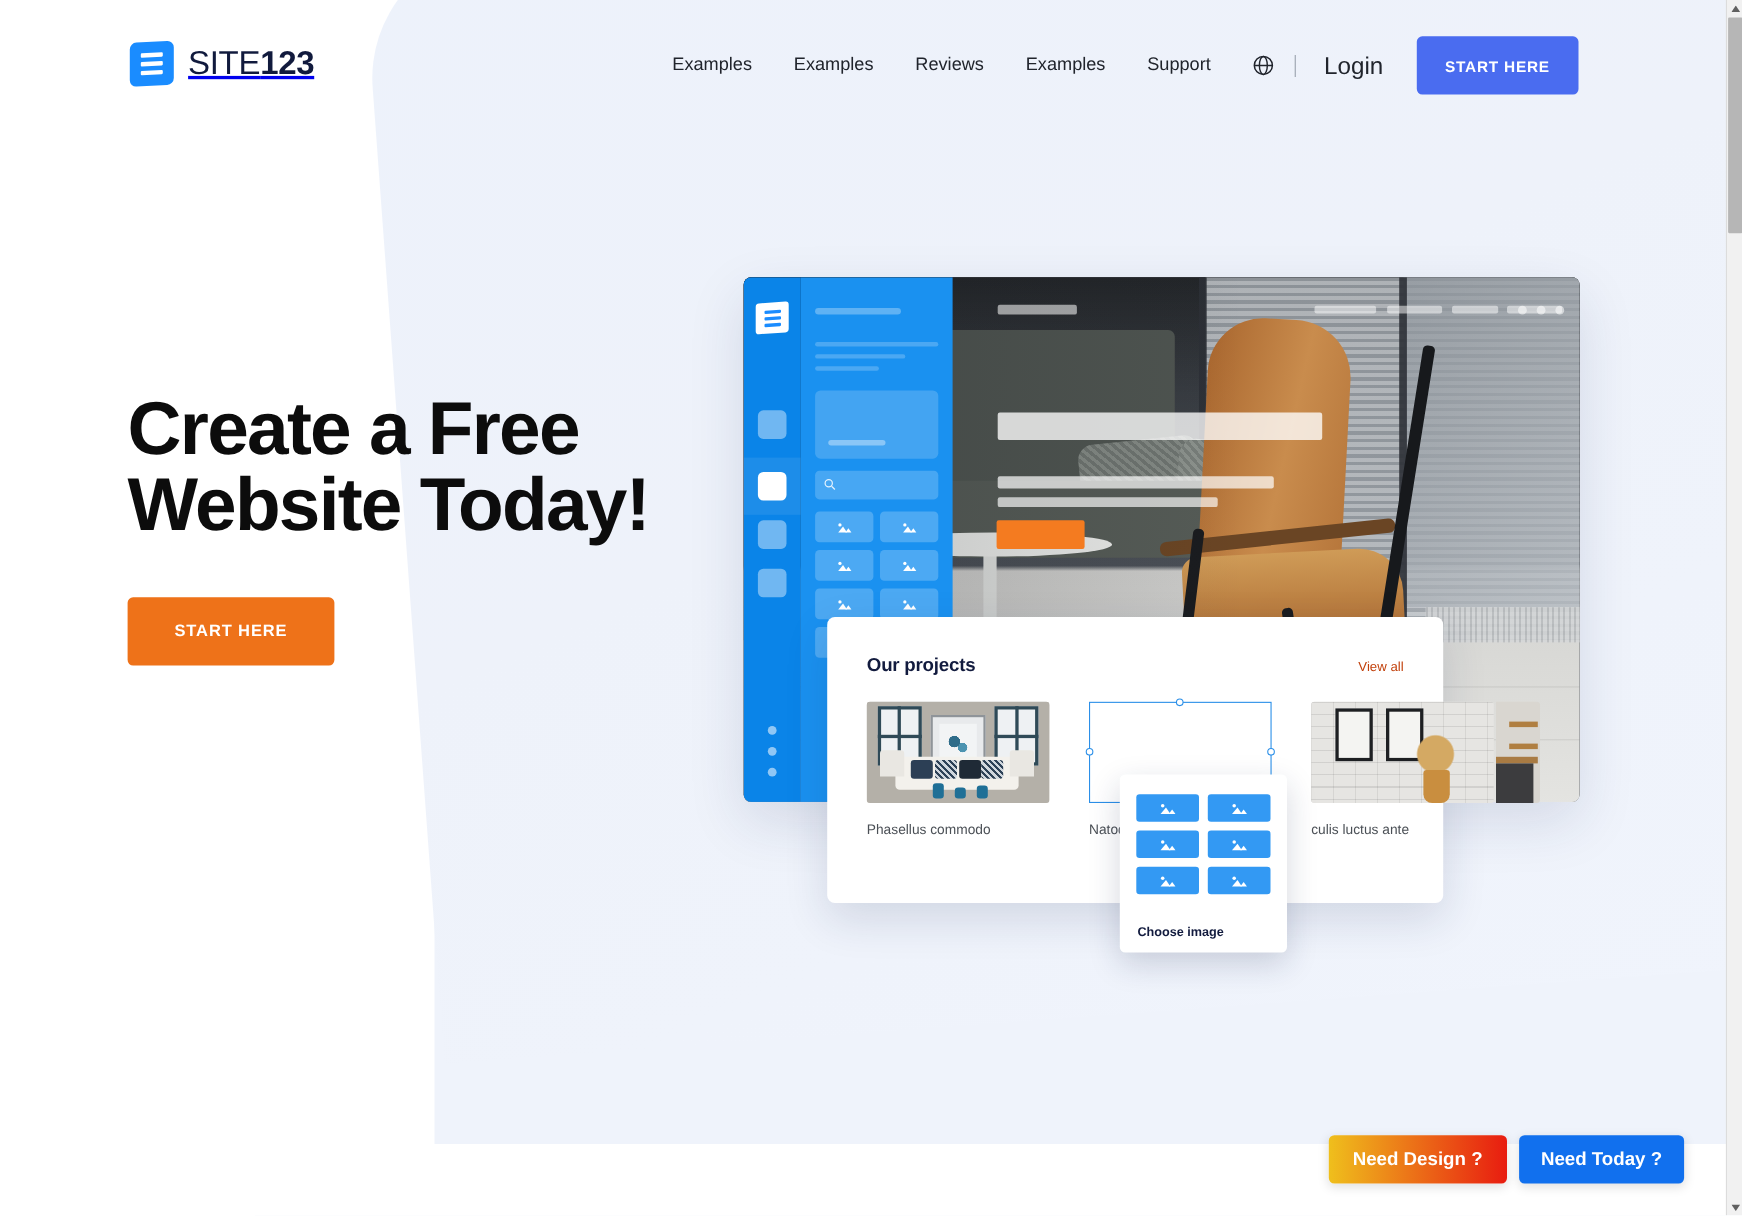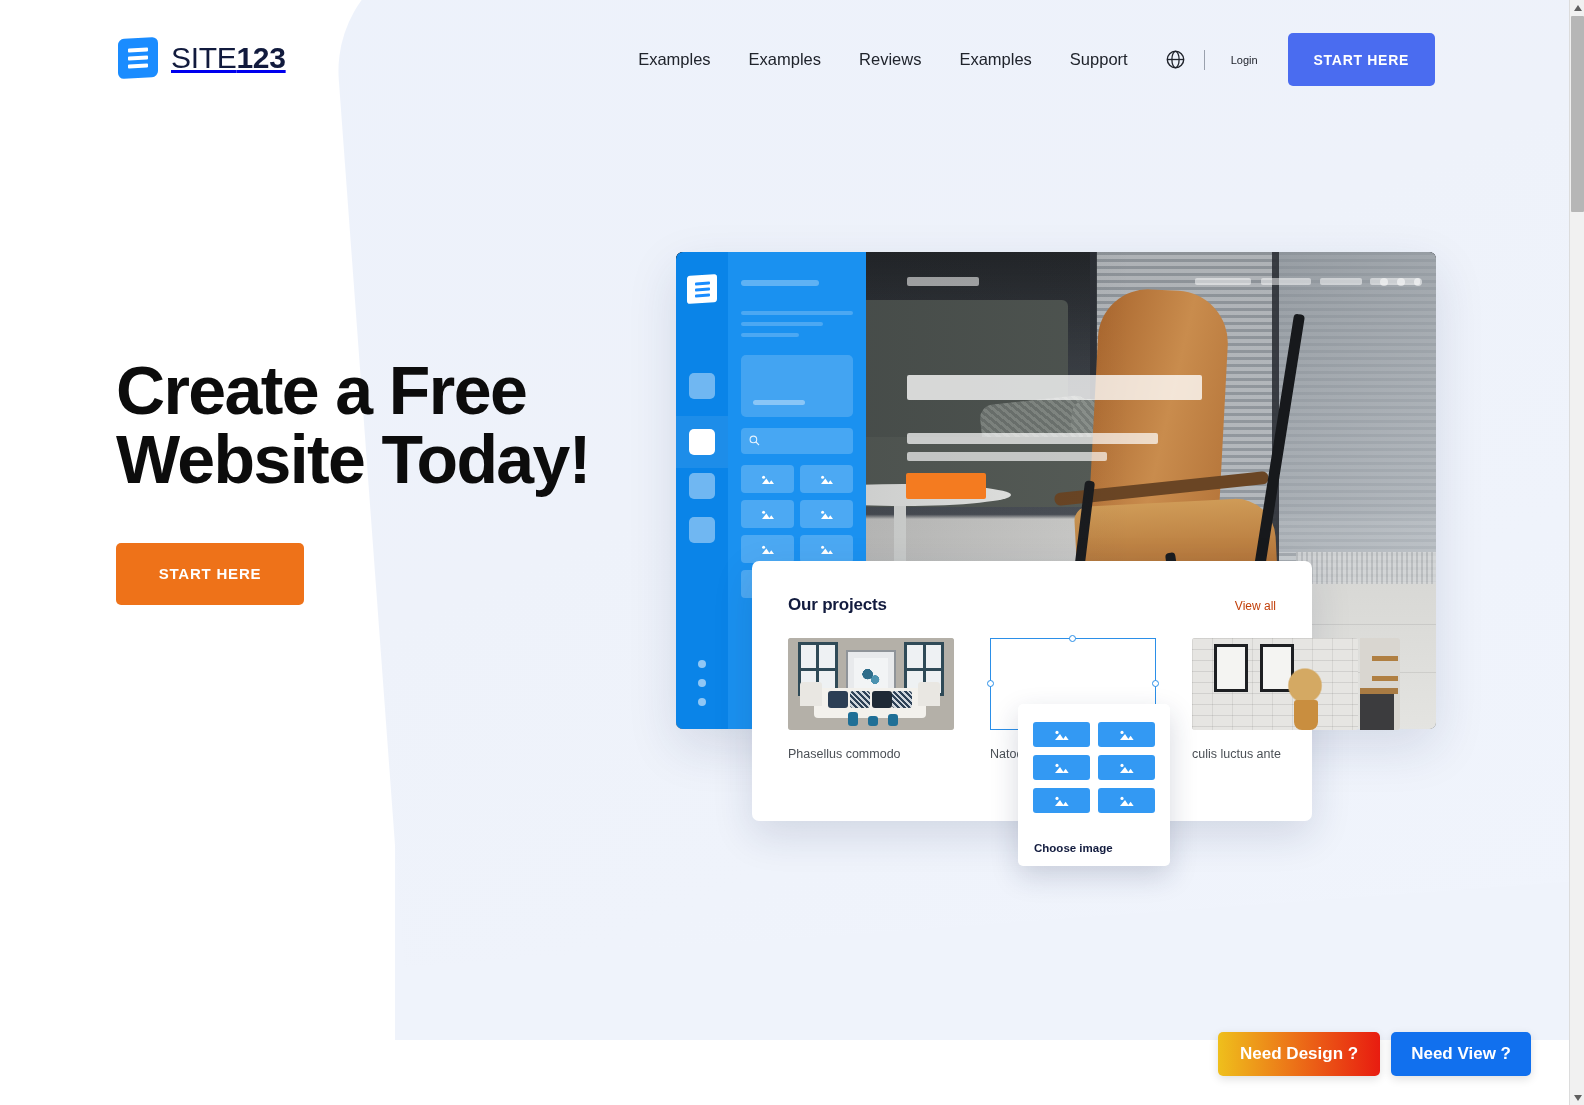--- a/index.html
+++ b/index.html
@@ -74,21 +74,21 @@
     white-space: nowrap;
   }
   .globe {
     margin: 0 10px 0 18px;
     width: 21px; height: 21px; display:block;
   }
   .divider {
     width: 1px; height: 20px; background: #9aa1ad; margin: 0 8px;
   }
   .login {
-    font-size: 11px; color: #20242c; text-decoration:none;
+    font-size: 22px; color: #20242c; text-decoration:none;
     padding: 0 18px; white-space: nowrap; text-align: center;
   }
   .cta-blue {
     margin-left: 12px;
     background: #4a6cf0;
     color: #fff;
     border: none;
     border-radius: 5px;
     font-size: 14px; font-weight: 700;
     letter-spacing: 0.7px;
@@ -697,21 +697,21 @@
             <path d="M2 11 L7 5 L11 11 Z" fill="#fff"></path>
             <path d="M9.5 11 L12.6 6.8 L15.6 11 Z" fill="#fff"></path>
           </svg>
         </div>
     </div>
     <div class="popup-label">Choose image</div>
   </div>
 
   <div class="help-row">
     <button class="btn-design">Need Design ?</button>
-    <button class="btn-help">Need View ?</button>
+    <button class="btn-help">Need Today ?</button>
   </div>
 
   <div class="scrollbar">
     <div class="sb-arrow up">
       <svg width="8" height="6" viewBox="0 0 8 6">
           <path d="M4 0 L8 6 L0 6 Z" fill="#606060"></path>
         </svg>
     </div>
     <div class="sb-thumb"></div>
     <div class="sb-arrow down">

